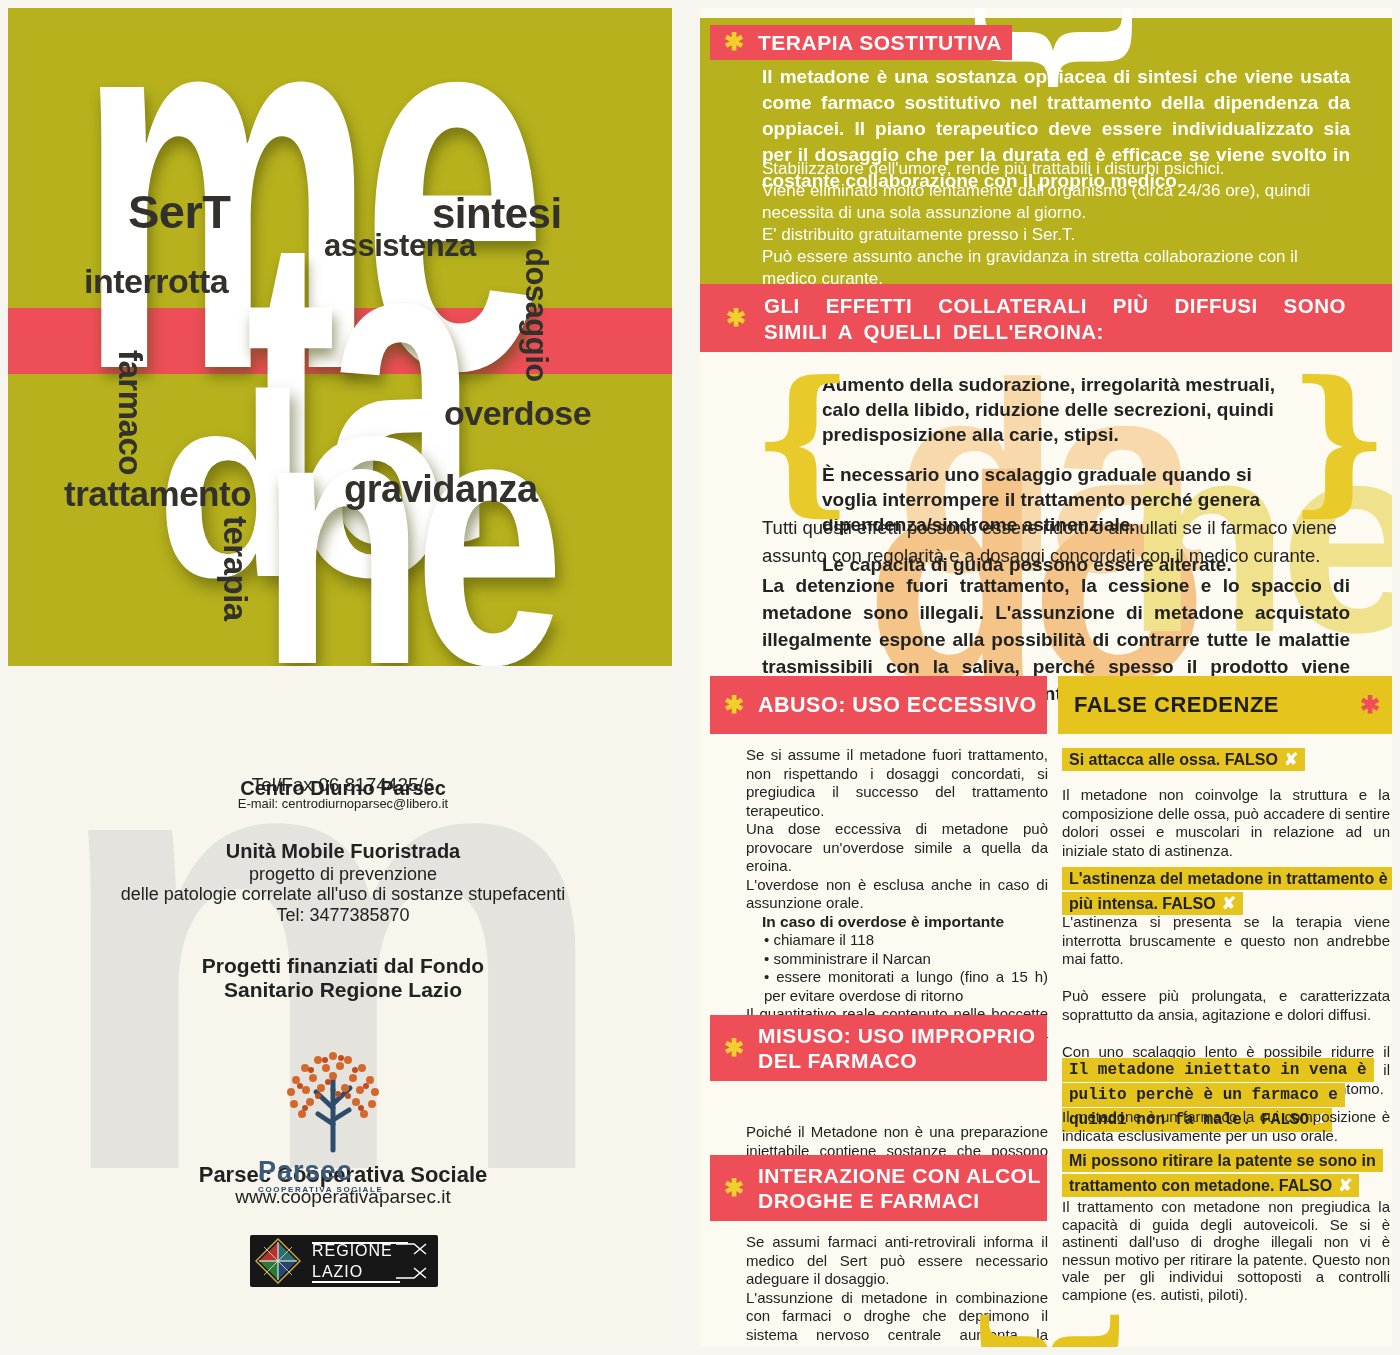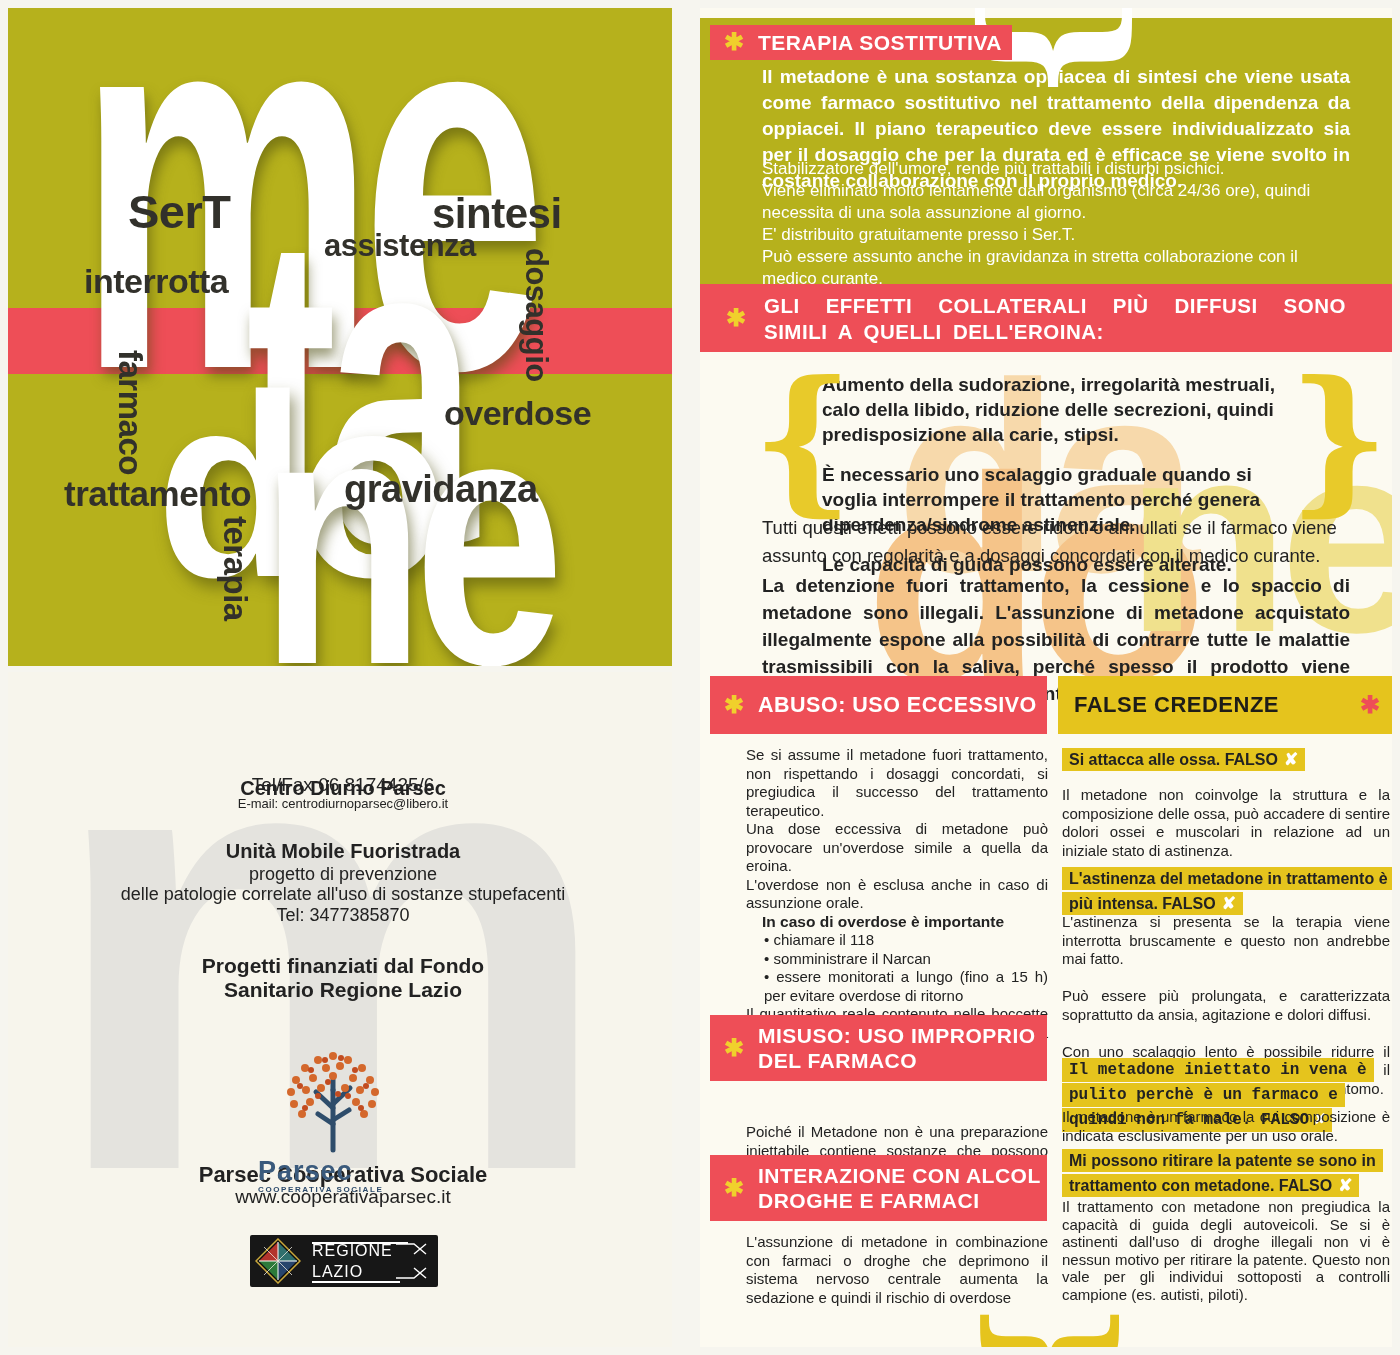--- a/index.html
+++ b/index.html
@@ -230,20 +230,21 @@
       <span class="ast" style="left:14px;top:21px;">✱</span>
       <span class="abs" style="left:48px;top:8px;width:285px;font-size:21px;line-height:25px;letter-spacing:.5px;display:block;">MISUSO: USO IMPROPRIO DEL FARMACO</span>
     </div>
     <div class="abs just" style="left:46px;top:1115px;width:302px;font-size:15px;line-height:18.5px;z-index:2;">Poiché il Metadone non è una preparazione iniettabile contiene sostanze che possono provocare danni vascolari se iniettato.</div>
 
     <div class="redbar" style="left:10px;top:1147px;width:337px;height:66px;">
       <span class="ast" style="left:14px;top:21px;">✱</span>
       <span class="abs" style="left:48px;top:8px;width:285px;font-size:21px;line-height:25px;letter-spacing:.5px;display:block;">INTERAZIONE CON ALCOL DROGHE E FARMACI</span>
     </div>
     <div class="abs just" style="left:46px;top:1225px;width:302px;font-size:15px;line-height:18.5px;z-index:2;">
+      <p class="colp">Se assumi farmaci anti-retrovirali informa il medico del Sert può essere necessario adeguare il dosaggio.</p>
       <p class="colp">L'assunzione di metadone in combinazione con farmaci o droghe che deprimono il sistema nervoso centrale aumenta la sedazione e quindi il rischio di overdose</p>
     </div>
 
     <div class="yellowbar" style="left:358px;top:668px;width:334px;height:58px;">
       <span class="abs" style="left:16px;top:0;line-height:58px;font-size:22px;letter-spacing:.5px;">FALSE CREDENZE</span>
       <span class="ast red" style="right:12px;top:17px;">✱</span>
     </div>
 
     <div class="abs" style="left:362px;top:740px;width:328px;font-size:16px;z-index:2;">
       <span class="hl"><span>Si attacca alle ossa. FALSO</span><span class="xmark">✘</span></span>

